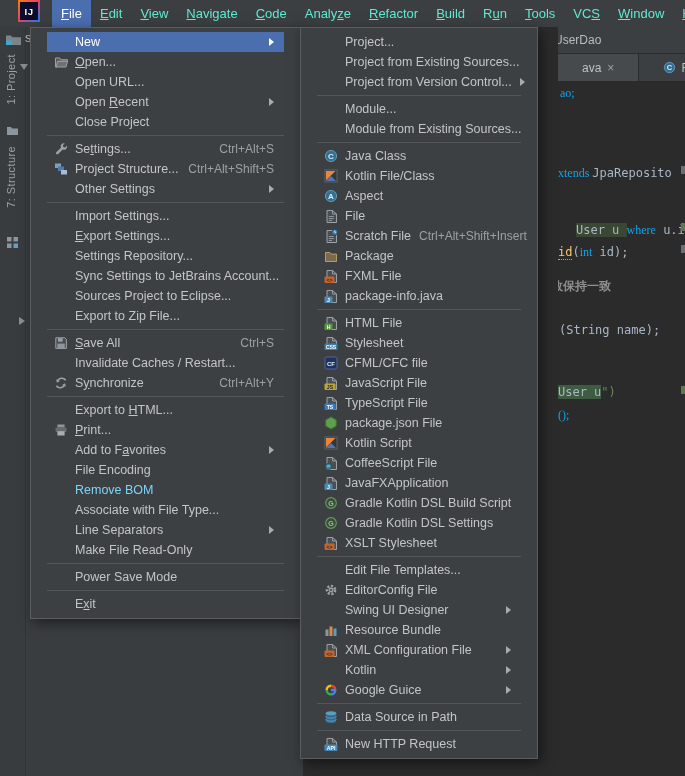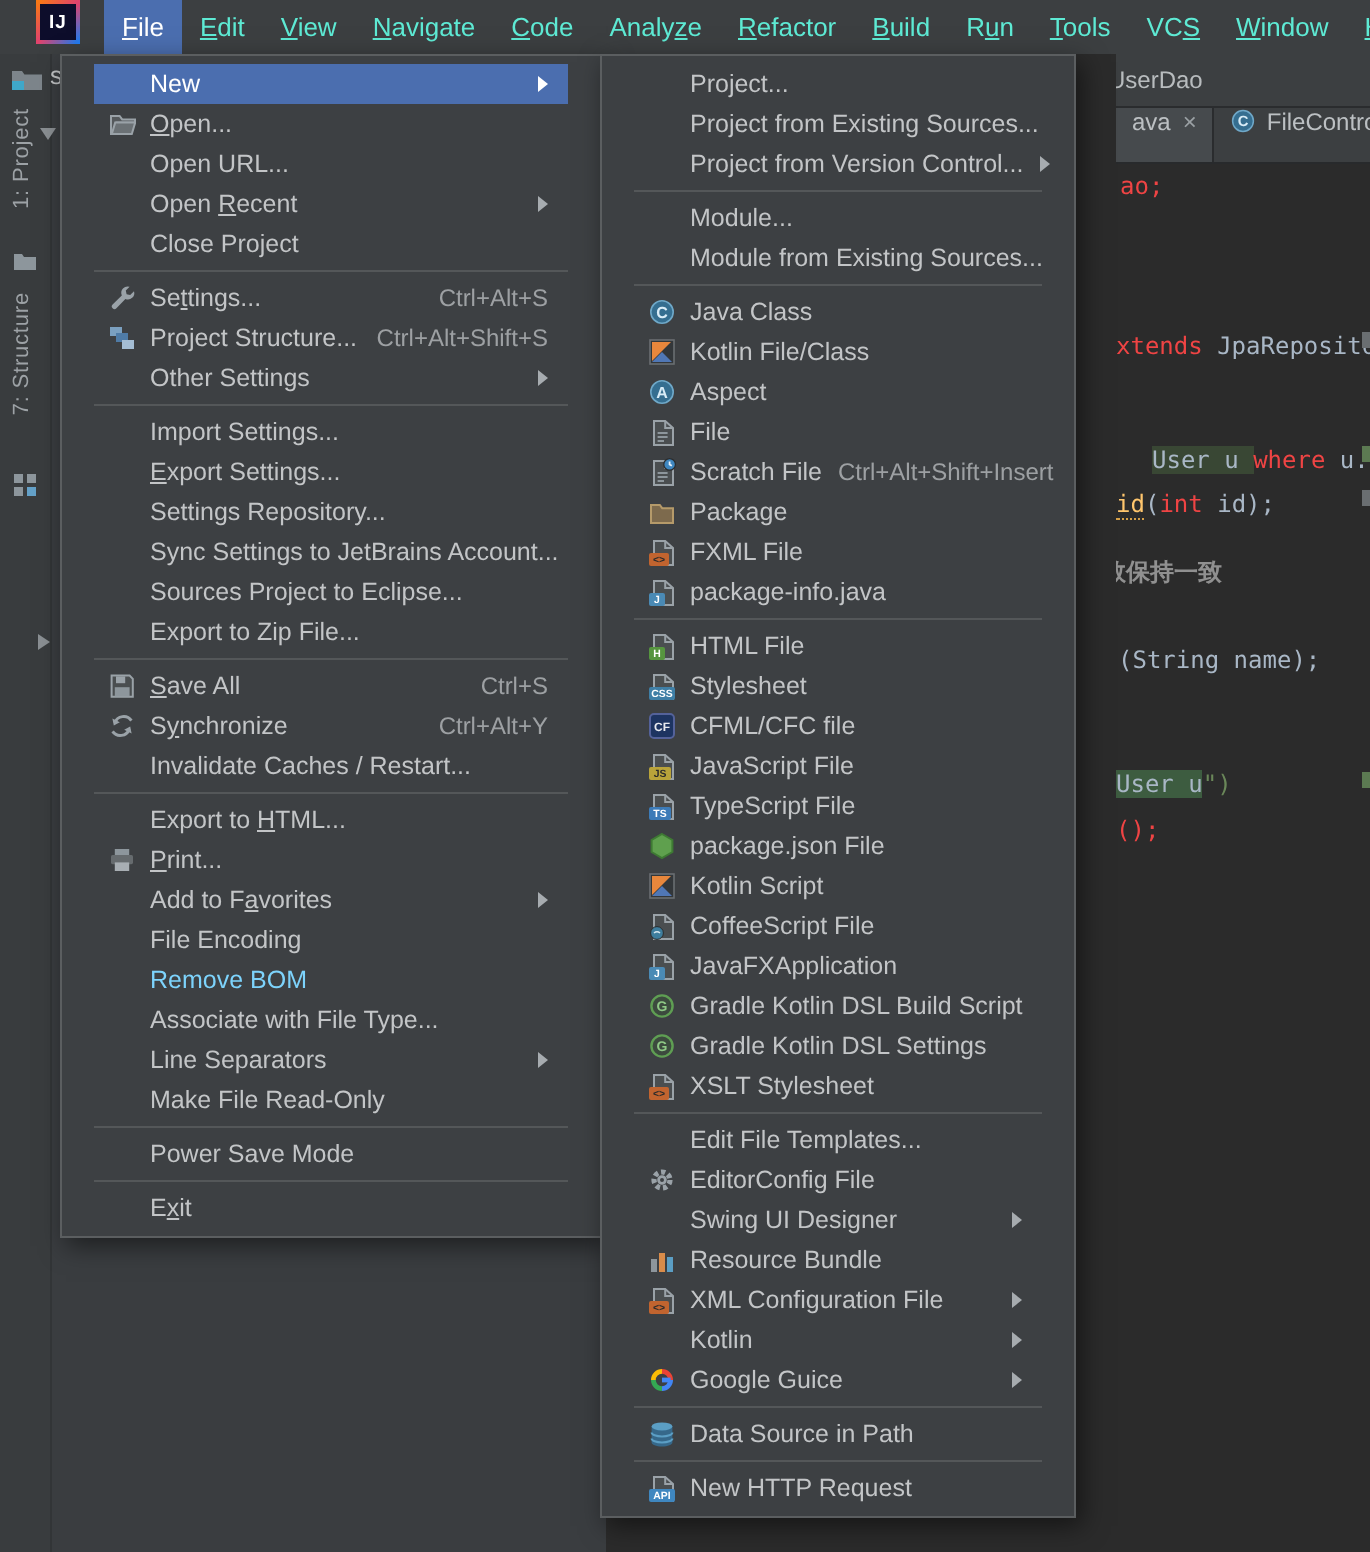--- a/index.html
+++ b/index.html
@@ -37,27 +37,27 @@
   .tri-right{width:0;height:0;border-left:6px solid #8a8f93;border-top:4.5px solid transparent;border-bottom:4.5px solid transparent;z-index:2;}
   #panel-expand{left:19px;top:317px;}
 
   
   #editor-col{left:558px;top:27px;width:127px;height:749px;overflow:hidden;z-index:3;}
   #navbar{position:absolute;left:0;top:0;width:260px;height:27px;background:#3c3f41;border-bottom:1px solid #2a2c2e;
     line-height:27px;font-size:12px;color:#b8bcbe;box-sizing:border-box;}
   #breadcrumb{margin-left:-4px;}
   #tabbar{position:absolute;left:0;top:27px;width:260px;height:28px;background:#3c3f41;border-bottom:1px solid #282a2c;
     display:flex;box-sizing:border-box;}
-  .tab{display:flex;align-items:flex-start;font-size:12px;color:#bcc0c3;padding:0 8px;border-right:1px solid #2a2c2e;white-space:nowrap;}
+  .tab{display:flex;align-items:center;font-size:12px;color:#bcc0c3;padding:0 24px;border-right:1px solid #2a2c2e;white-space:nowrap;}
   .tab.active{background:#464a4d;}
   .tab .close{margin-left:6px;color:#9aa0a4;font-size:12px;}
   .tab .tab-icon{margin-right:5px;display:flex;}
   .code-line{position:absolute;font-family:"DejaVu Sans Mono","Liberation Mono",monospace;
     font-size:12px;line-height:15px;white-space:pre;}
-  .tok-kw{color:#ef4444;}
+  .tok-kw{color:#0ea5e9;font-family:Liberation Serif, serif;}
   .tok-plain{color:#a9b7c6;}
   .tok-comment{color:#909090;}
   .tok-str{color:#6a8759;}
   .tok-fn{color:#ffc66d;}
   .tok-u{border-bottom:1px dotted #d5a048;}
   .tok-b{font-weight:bold;font-family:"DejaVu Sans",sans-serif;}
   .tok-inj{background:rgba(77,110,65,.42);}
   .tok-inj2{background:#3d5c40;}
   .stripe-tick{position:absolute;right:0;width:4px;height:8px;}
 
@@ -266,37 +266,37 @@
           <rect x="4" y="2.2" width="4.6" height="3.4" fill="#9aa2a8"></rect>
           <rect x="3.4" y="7.6" width="7.4" height="4.6" fill="#8d969c"></rect>
         </svg>
       </span>
       <span class="mi-label"><span class="mn">S</span>ave All</span>
       <span class="mi-right">
         <span class="mi-short">Ctrl+S</span>
       </span>
     </div>
     <div class="mi">
+      <span class="mi-icon"></span>
+      <span class="mi-label">Invalidate Caches / Restart...</span>
+      <span class="mi-right"></span>
+    </div>
+    <div class="mi">
       <span class="mi-icon">
         <svg width="14" height="14" viewBox="0 0 14 14">
           <path d="M11.7 4.3A4.7 4.7 0 0 0 3.4 5.4" stroke="#9aa2a8" stroke-width="1.5" fill="none"></path>
           <polygon points="2.2,3.2 2.9,6.7 5.9,5.1" fill="#9aa2a8"></polygon>
           <path d="M2.3 9.7A4.7 4.7 0 0 0 10.6 8.6" stroke="#9aa2a8" stroke-width="1.5" fill="none"></path>
           <polygon points="11.8,10.8 11.1,7.3 8.1,8.9" fill="#9aa2a8"></polygon>
         </svg>
       </span>
       <span class="mi-label">S<span class="mn">y</span>nchronize</span>
       <span class="mi-right">
         <span class="mi-short">Ctrl+Alt+Y</span>
       </span>
-    </div>
-    <div class="mi">
-      <span class="mi-icon"></span>
-      <span class="mi-label">Invalidate Caches / Restart...</span>
-      <span class="mi-right"></span>
     </div>
     <div class="menu-sep"></div>
     <div class="mi">
       <span class="mi-icon"></span>
       <span class="mi-label">Export to <span class="mn">H</span>TML...</span>
       <span class="mi-right"></span>
     </div>
     <div class="mi">
       <span class="mi-icon">
         <svg width="14" height="14" viewBox="0 0 14 14">

